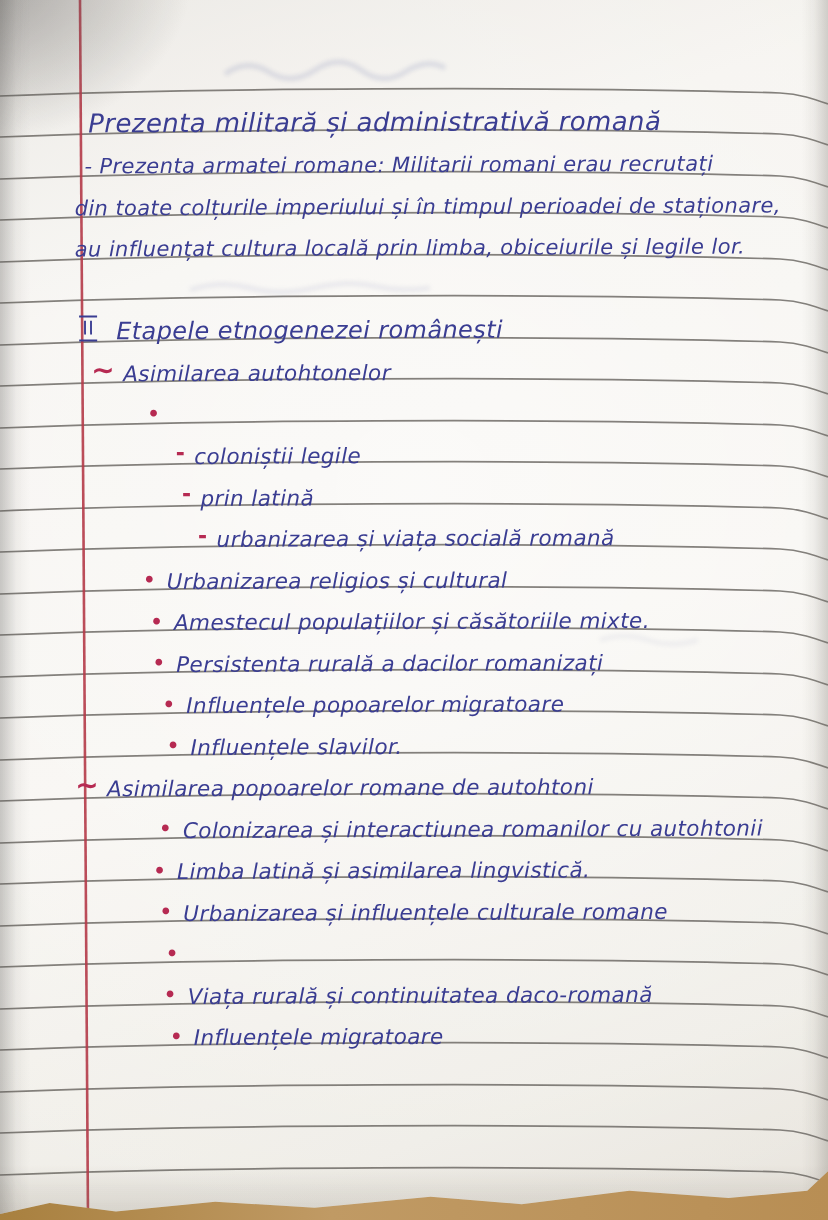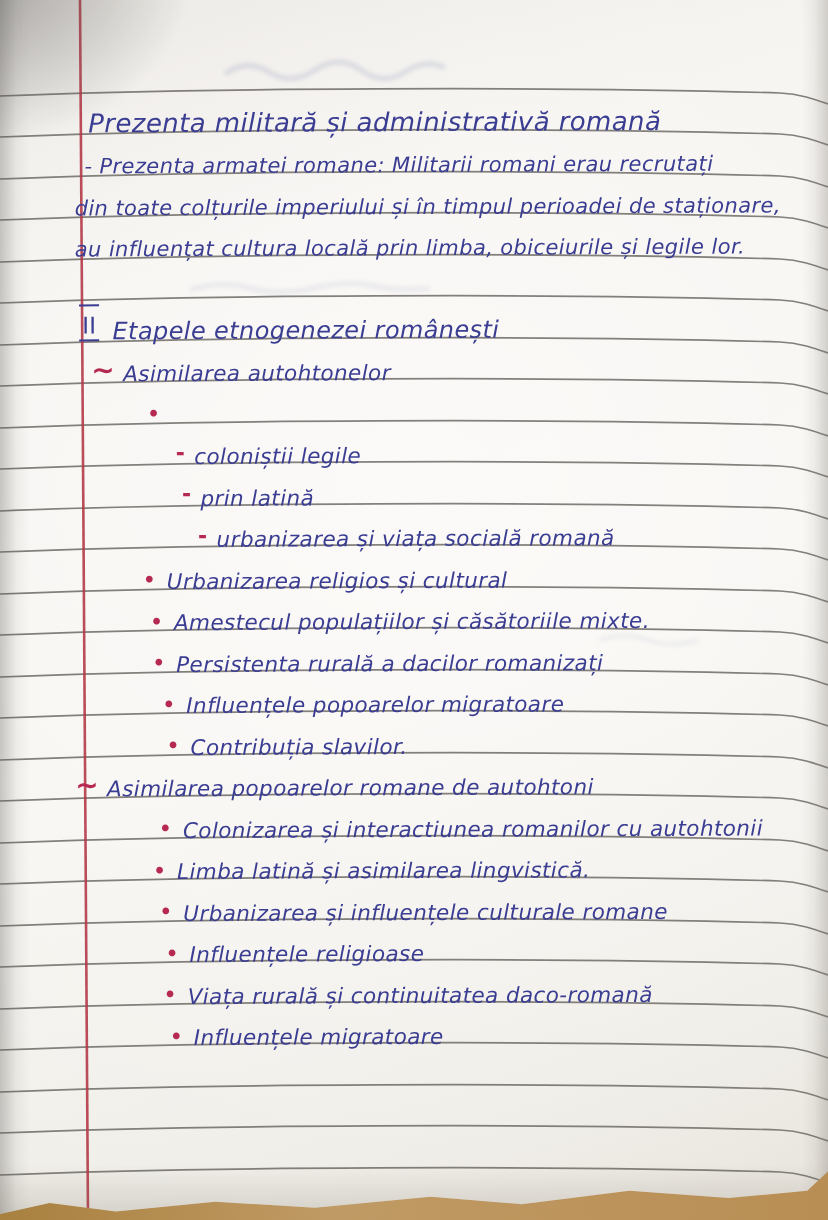--- a/index.html
+++ b/index.html
@@ -47,21 +47,21 @@
   .item .txt{font-size:21.5px;}
   .spacer{height:41.5px;}
   .mk{font-style:normal;color:var(--ink-red,#b62a52);font-weight:bold;line-height:1;}
   .mk.dot{font-size:19px;margin-right:11px;transform:translateY(-3px);}
   .mk.dash{font-size:22px;margin-right:9px;transform:translateY(-4px);}
   .mk.tilde{font-size:28px;margin-right:8px;transform:translateY(-1px);}
   .numeral{
     font-style:normal;display:inline-block;line-height:1;
     border-top:2px solid var(--ink-blue,#3a3d92);
     border-bottom:2px solid var(--ink-blue,#3a3d92);
-    padding:8px 3px 2px;margin-right:13px;font-size:23px;transform:translateY(-2px);
+    padding:1px 3px 2px;margin-right:19px;font-size:19px;transform:translateY(-2px);
   }
 </style>
 </head>
 <body>
 
 <div class="scene">
   <div class="paper">
 
     <svg class="rules" width="828" height="1220" viewBox="0 0 828 1220" aria-hidden="true">
       <defs>
@@ -159,41 +159,40 @@
       <div class="line item" style="--ind:152px">
         <span class="mk dot">•</span>
         <span class="txt">Persistenta rurală a dacilor romanizați</span>
       </div>
       <div class="line item" style="--ind:162px">
         <span class="mk dot">•</span>
         <span class="txt">Influențele popoarelor migratoare</span>
       </div>
       <div class="line item" style="--ind:166px">
         <span class="mk dot">•</span>
-        <span class="txt">Contribuția slavilor.</span>
+        <span class="txt">Influențele slavilor.</span>
       </div>
       <div class="line item" style="--ind:74px">
         <span class="mk tilde">~</span>
         <span class="txt">Asimilarea popoarelor romane de autohtoni</span>
       </div>
       <div class="line item" style="--ind:158px">
         <span class="mk dot">•</span>
         <span class="txt">Colonizarea și interactiunea romanilor cu autohtonii</span>
       </div>
       <div class="line item" style="--ind:152px">
         <span class="mk dot">•</span>
         <span class="txt">Limba latină și asimilarea lingvistică.</span>
       </div>
       <div class="line item" style="--ind:158px">
         <span class="mk dot">•</span>
         <span class="txt">Urbanizarea și influențele culturale romane</span>
       </div>
       <div class="line item" style="--ind:164px">
         <span class="mk dot">•</span>
-        <span class="txt">Influențele religioase</span>
       </div>
       <div class="line item" style="--ind:162px">
         <span class="mk dot">•</span>
         <span class="txt">Viața rurală și continuitatea daco-romană</span>
       </div>
       <div class="line item" style="--ind:168px">
         <span class="mk dot">•</span>
         <span class="txt">Influențele migratoare</span>
       </div>
     </div>

